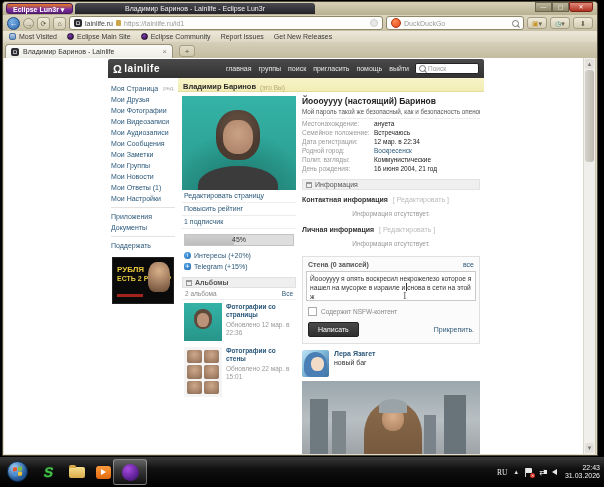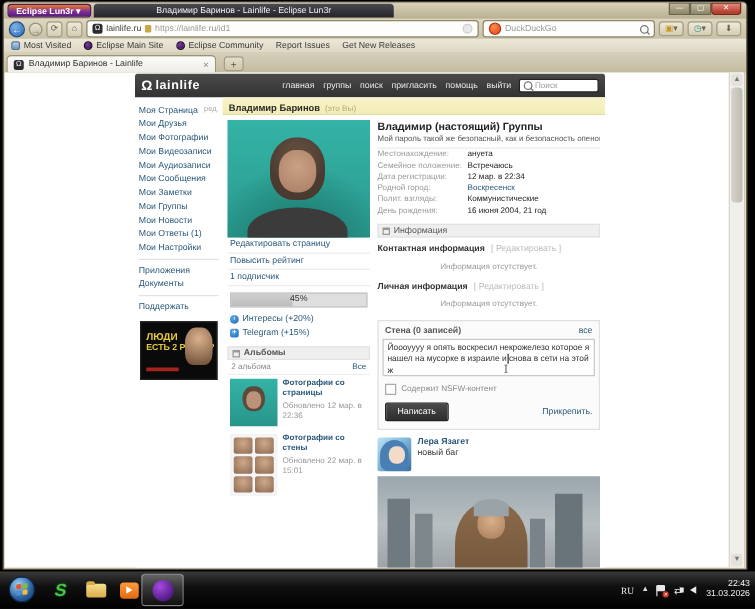--- a/index.html
+++ b/index.html
@@ -405,21 +405,21 @@
             </div>
           <div class="lnav-item">
               <span>Документы</span>
             </div>
           <div class="lnav-div"></div>
           <div class="lnav-item">
               <span>Поддержать</span>
             </div>
 
           <div class="banner money">
-            <div class="t1">ЛЮДИ</div>
+            <div class="t1">РУБЛЯ</div>
             <div class="t2">ЕСТЬ 2 РУБЛЯ?</div>
             <div class="sub"></div>
             <div class="face"></div>
           </div>
         </div>
 
         <div class="main-col">
           <div class="yellow-strip">
             <b>Владимир Баринов</b>
             <span class="note">(это Вы)</span>
@@ -477,21 +477,21 @@
                     <i></i>
                 </div>
                 <div class="meta">
                   <div class="t">Фотографии со стены</div>
                   <div class="d">Обновлено 22 мар. в 15:01</div>
                 </div>
               </div>
             </div>
 
             <div class="rightcol">
-              <div class="pname">Владимир (настоящий) Группы</div>
+              <div class="pname">Йоооуууу (настоящий) Баринов</div>
               <div class="pstatus">Мой пароль такой же безопасный, как и безопасность опенок</div>
 
               <div class="drow">
                   <span class="lbl">Местонахождение:</span>
                   <span class="val">ануета</span>
                 </div>
               <div class="drow">
                   <span class="lbl">Семейное положение:</span>
                   <span class="val">Встречаюсь</span>
                 </div>

